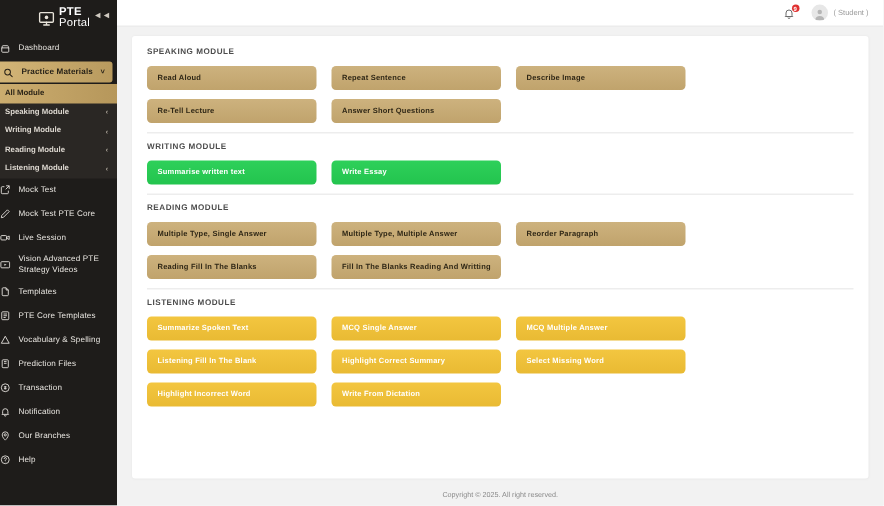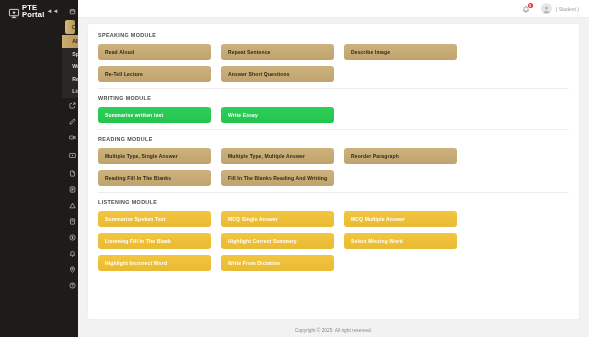--- a/index.html
+++ b/index.html
@@ -9,38 +9,39 @@
     font-family: "Liberation Sans", sans-serif;
     background: #f1f1f1;
   }
   #app { position: relative; width: 589px; height: 337px; display: flex; background:#f2f2f2; }
 
   
   .sidebar {
     width: 78px; height: 337px;
     background: #1e1c1a;
     flex: 0 0 78px;
-    display: flex; flex-direction: row;
+    display: flex; flex-direction: column;
     overflow: hidden;
+    align-items: flex-end;
   }
   .logo-bar {
     height: 21px;
     display: flex; align-items: center; gap: 2px;
     padding: 0 4px 0 8px;
     background: #1e1c1a;
     position: relative;
   }
   .logo-mark {
     width: 12px; height: 11px;
     flex: 0 0 12px;
     position: relative;
   }
   .logo-text { display:flex; flex-direction:column; line-height: 7px; }
   .logo-text .l1 { color:#ffffff; font-size: 7.5px; font-weight: bold; letter-spacing:.2px;}
-  .logo-text .l2 { color:#ffffff; font-size: 7.5px; font-weight: bold; letter-spacing:.2px;}
+  .logo-text .l2 { color:#ffffff; font-size: 7.5px; font-weight: normal; letter-spacing:.2px;}
   .collapse-btn {
     margin-left: auto;
     color: #cfc9c0; font-size: 6px;
   }
 
   .nav { flex: 1; overflow: hidden; padding-top: 3px; }
   .nav-item {
     display: flex; align-items: center; gap: 5px;
     height: 16px;
     padding: 0 6px;

